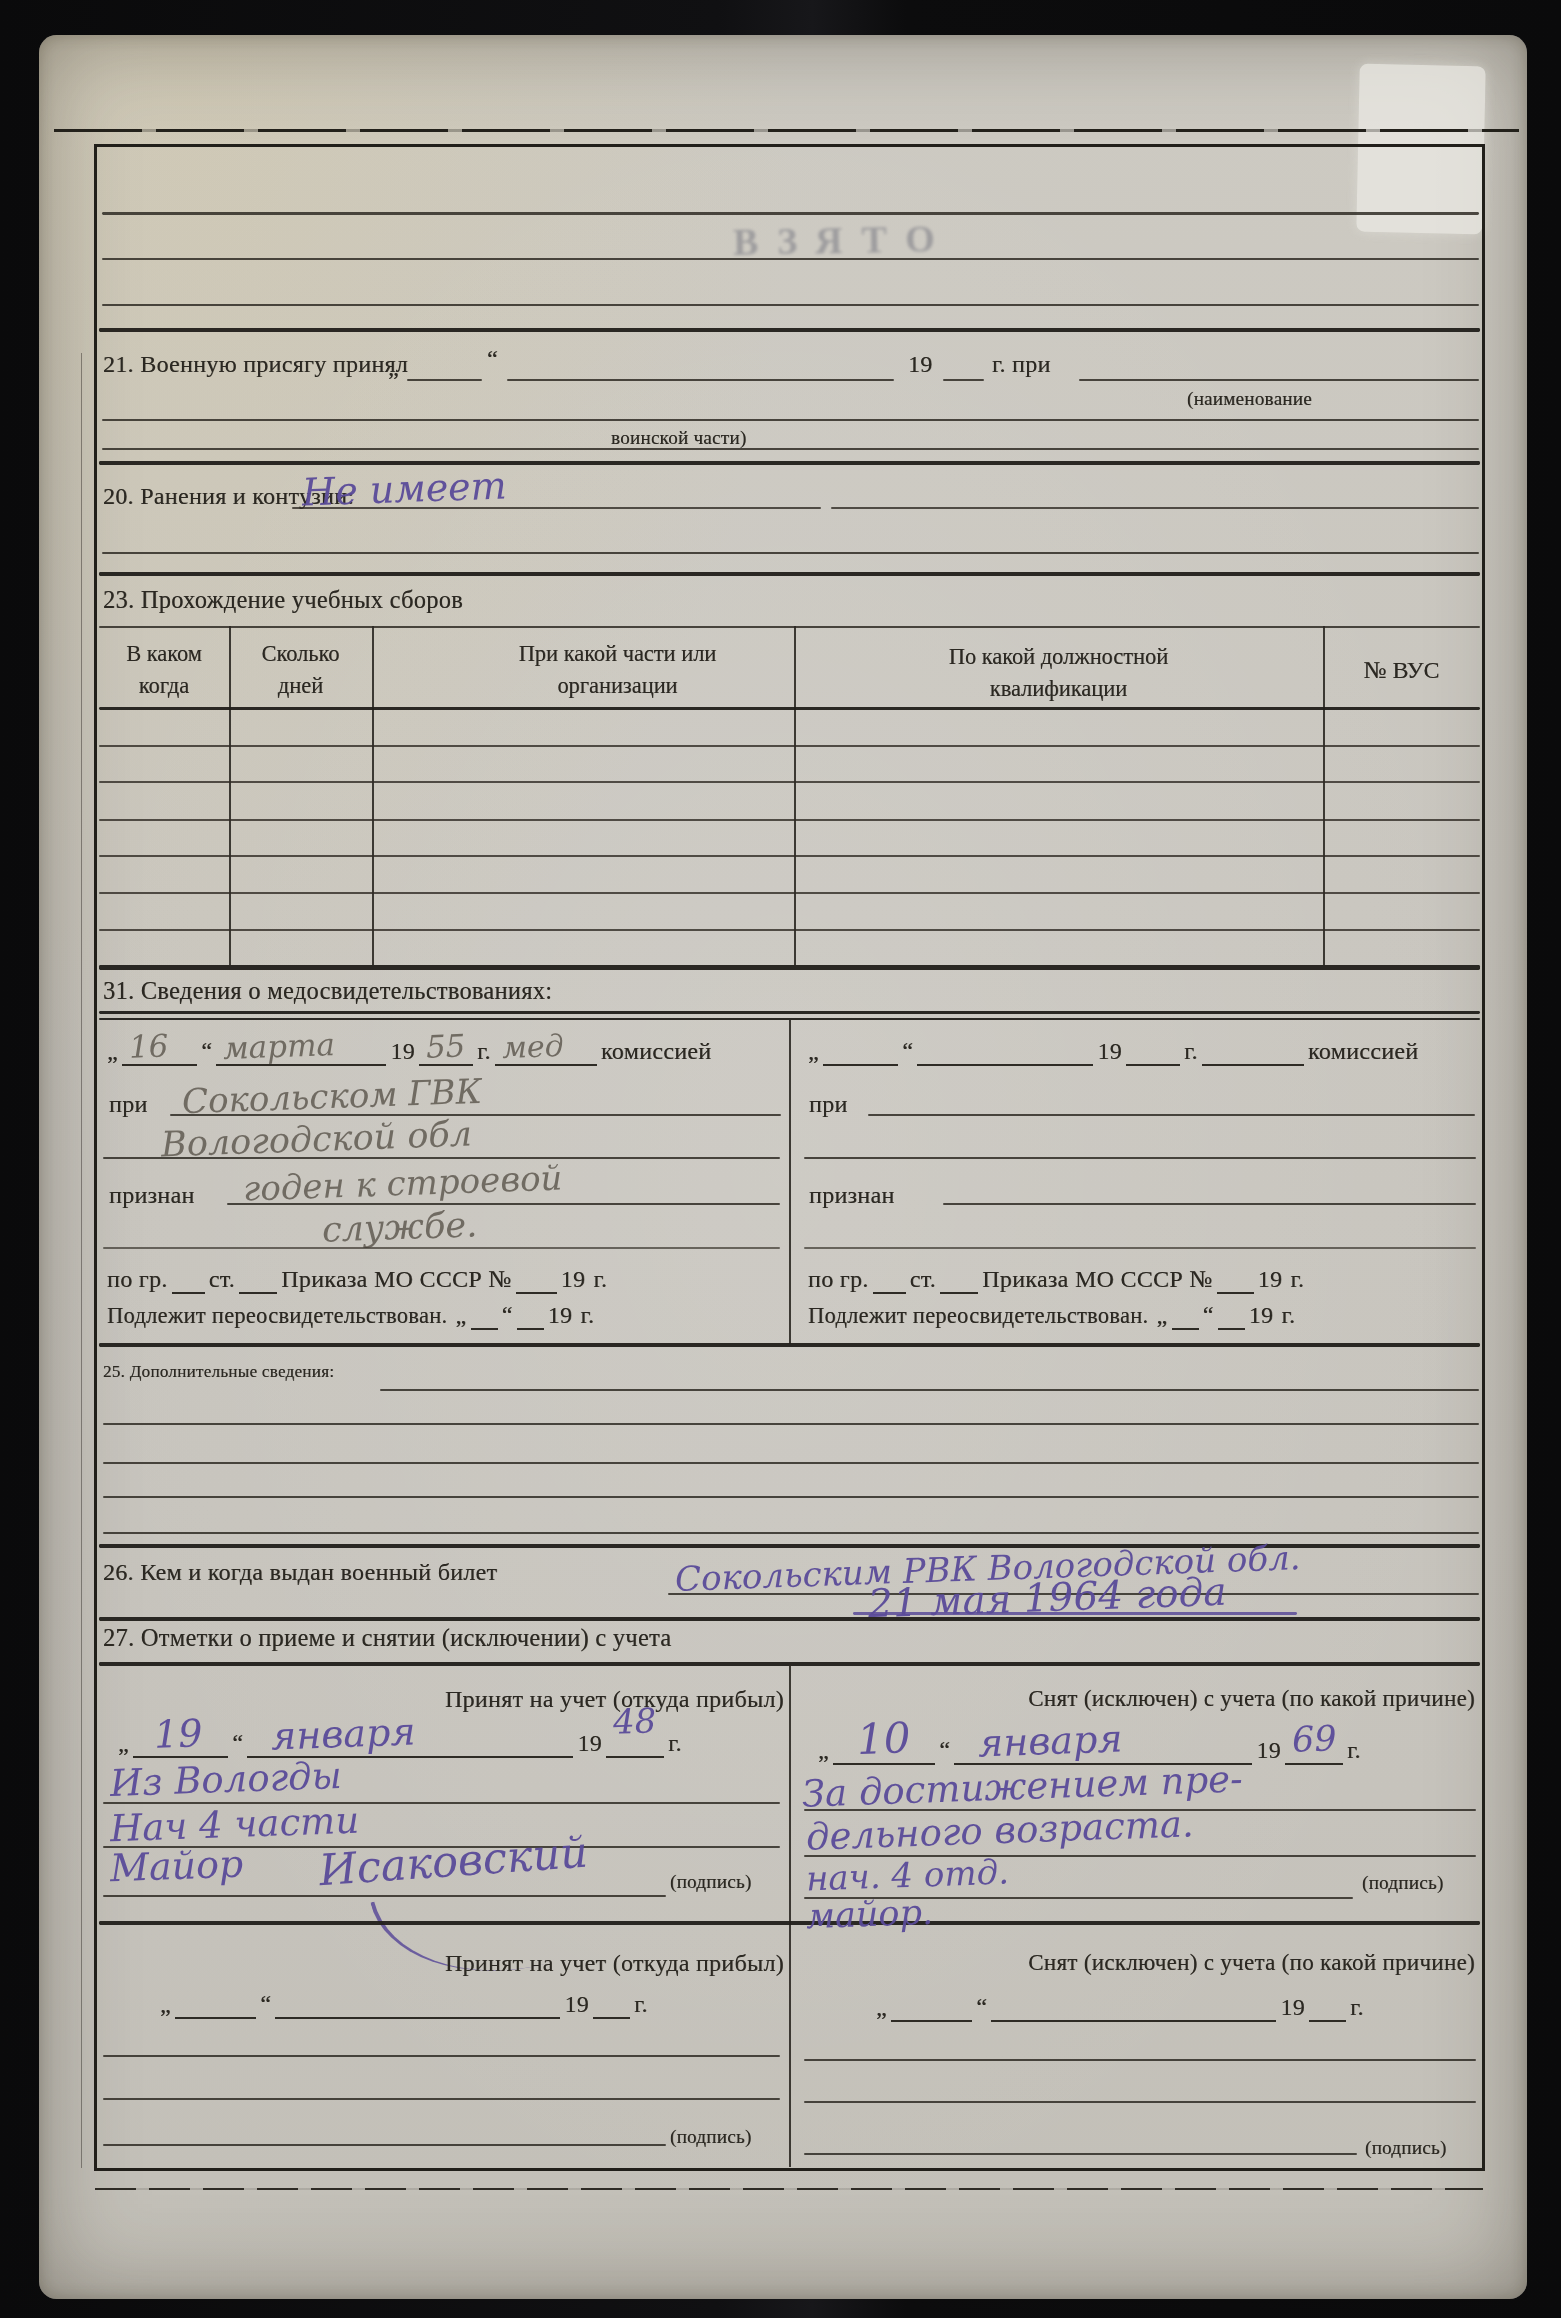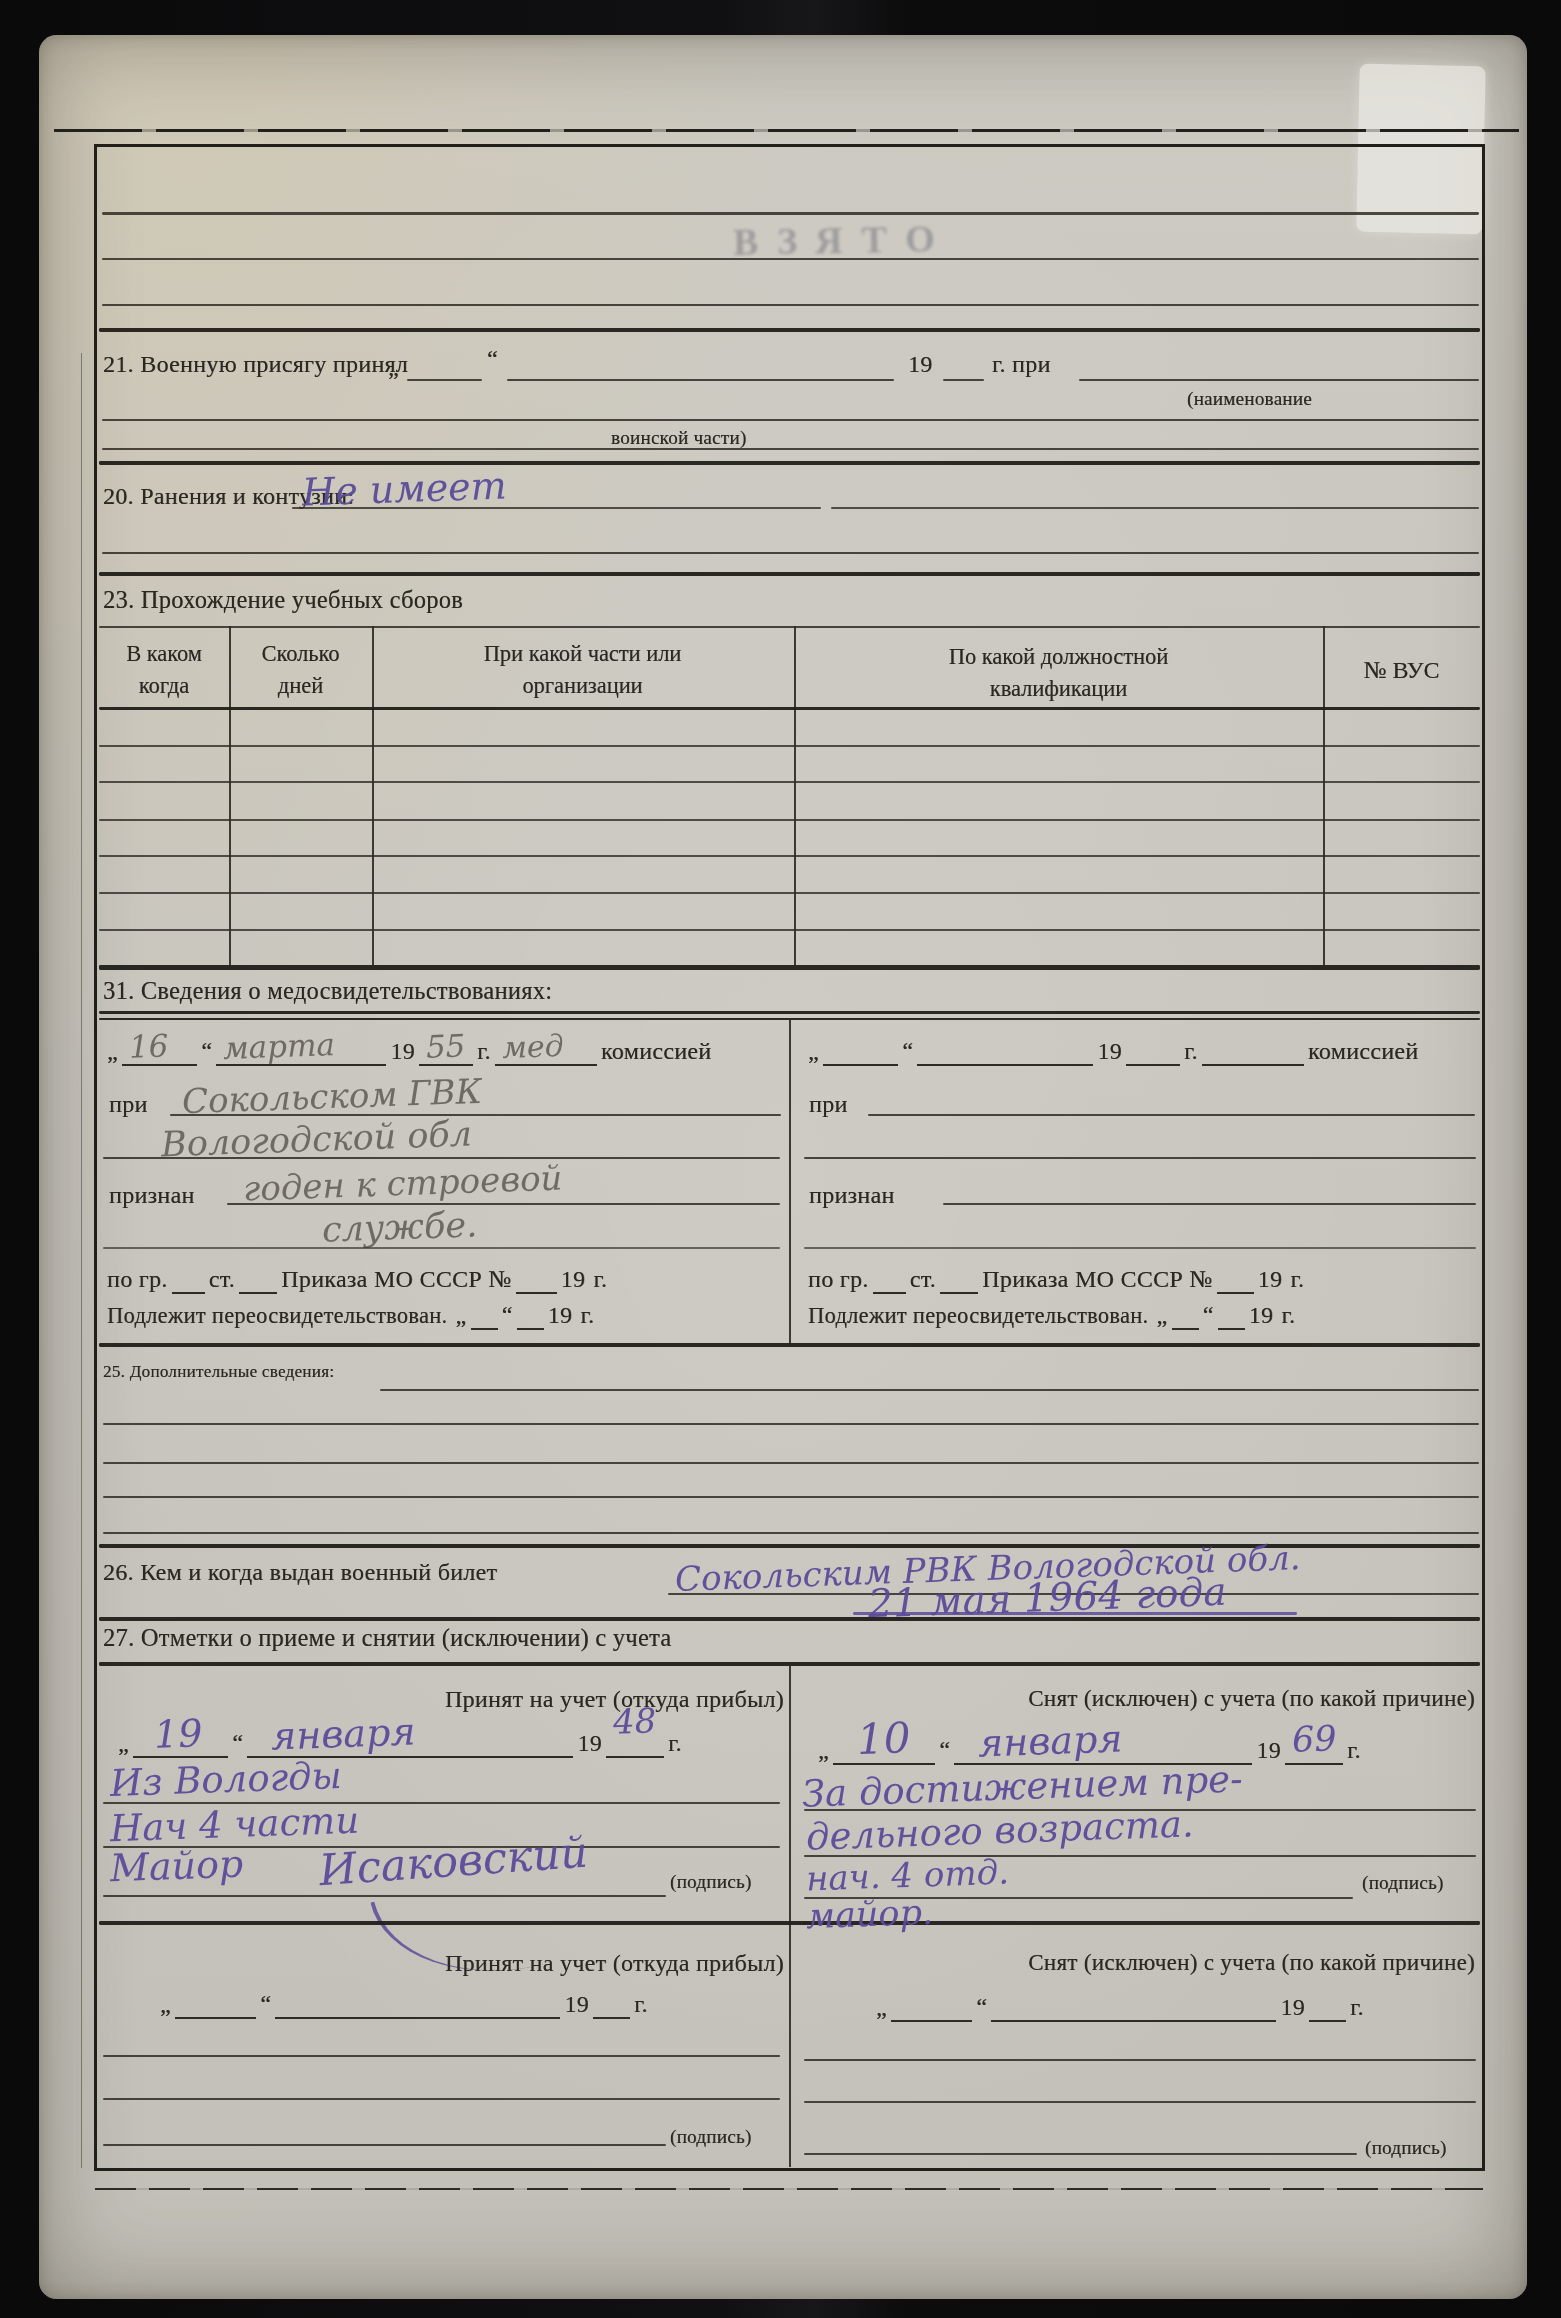--- a/index.html
+++ b/index.html
@@ -85,21 +85,21 @@
   <div class="print" style="left:103px;top:586px;font-size:24.4px;">23. Прохождение учебных сборов</div>
   <div class="rule" style="left:99px;top:626px;width:1381px;"></div>
   <div class="vline" style="left:229px;top:626px;height:339px;"></div>
   <div class="vline" style="left:372px;top:626px;height:339px;"></div>
   <div class="vline" style="left:794px;top:626px;height:339px;"></div>
   <div class="vline" style="left:1323px;top:626px;height:339px;"></div>
   <div class="th" style="left:99px;top:638px;width:130px;">В каком
 когда</div>
   <div class="th" style="left:229px;top:638px;width:143px;">Сколько
 дней</div>
-  <div class="th" style="left:372px;top:638px;width:421px;">При какой части или
+  <div class="th" style="left:372px;top:638px;width:421px;padding-left:35px;">При какой части или
 организации</div>
   <div class="th" style="left:794px;top:641px;width:529px;">По какой должностной
 квалификации</div>
   <div class="th" style="left:1323px;top:653px;width:157px;font-size:24px;">№ ВУС</div>
   <div class="heavy" style="left:99px;top:707px;width:1381px;height:3.4px;"></div>
   <div class="rule seg" style="left:99px;top:745px;width:1381px;"></div>
   <div class="rule seg" style="left:99px;top:781px;width:1381px;"></div>
   <div class="rule seg" style="left:99px;top:819px;width:1381px;"></div>
   <div class="rule seg" style="left:99px;top:855px;width:1381px;"></div>
   <div class="rule seg" style="left:99px;top:892px;width:1381px;"></div>

